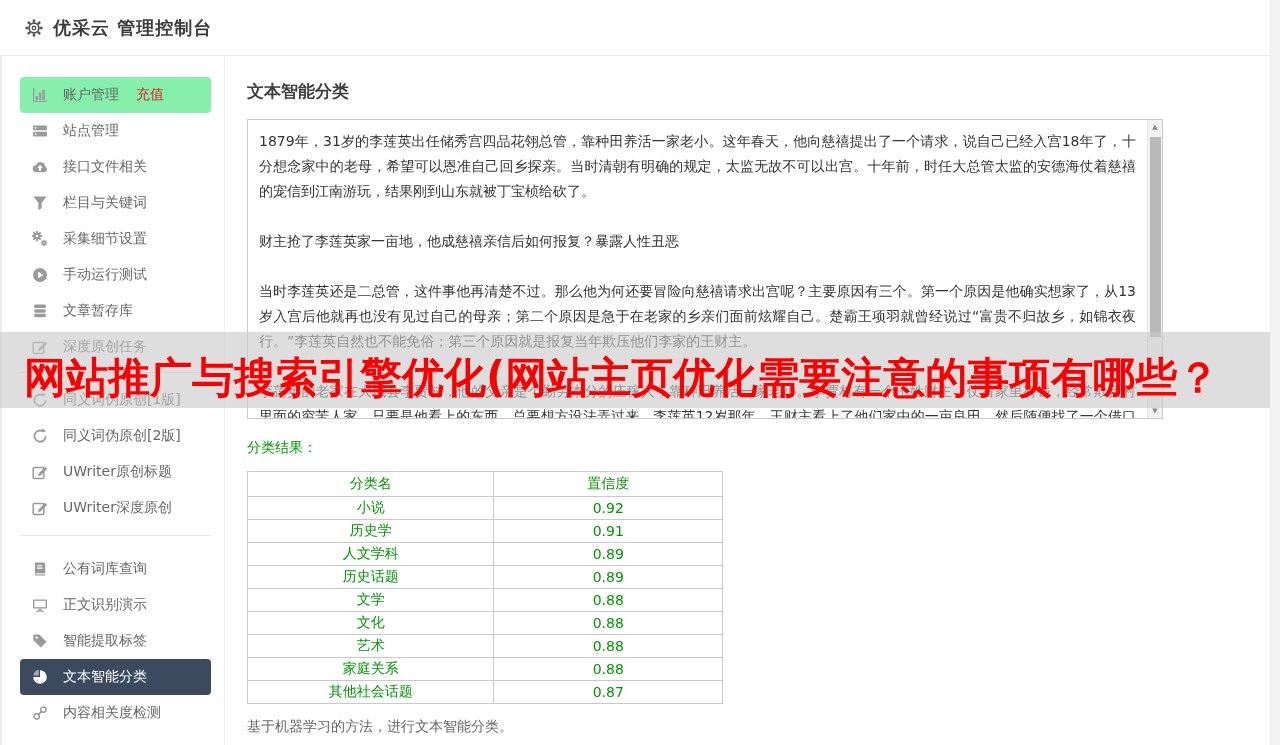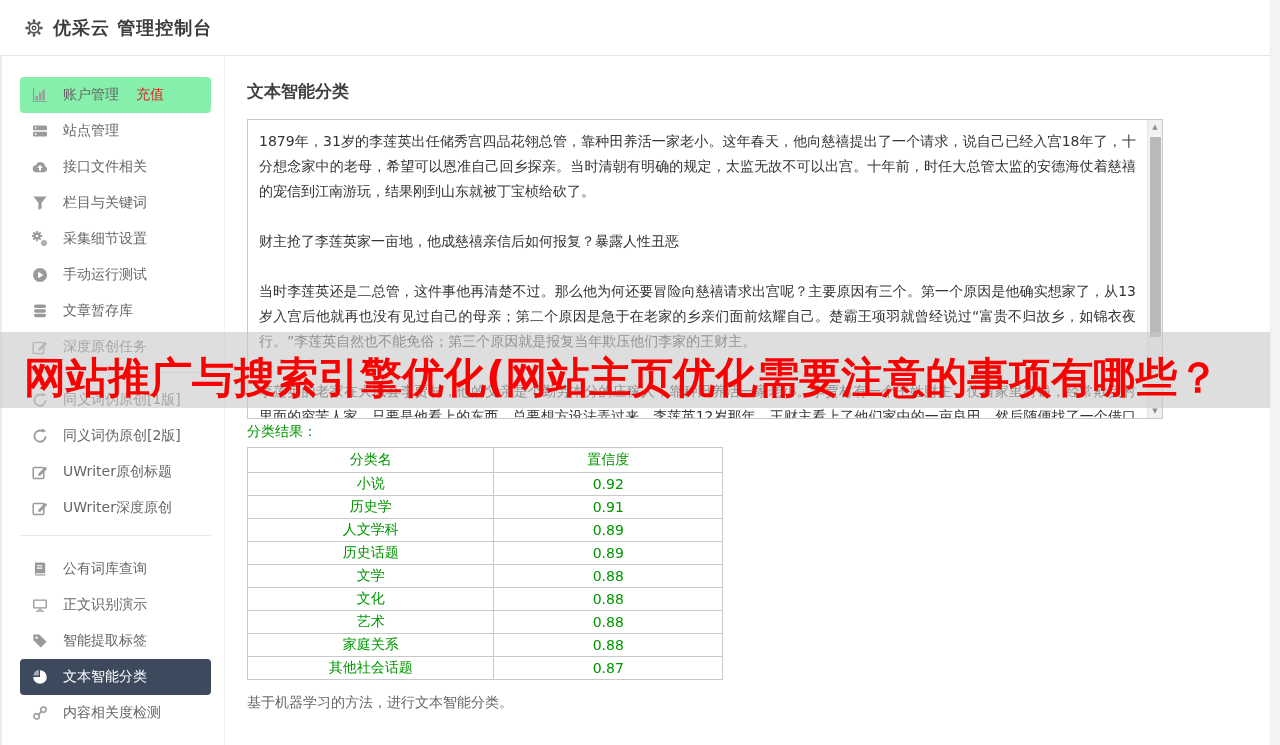--- a/index.html
+++ b/index.html
@@ -43,23 +43,23 @@
                  text-align:justify; }
   
   .vscroll { position:absolute; top:0; right:0; width:15px; height:100%;
              background:#f4f4f4; border-left:1px solid #e4e4e4; }
   .vscroll .btn { height:14px; display:flex; align-items:center; justify-content:center;
                   font-size:7px; color:#8d8d8d; background:#f1f1f1; }
   .vscroll .btn.down { position:absolute; bottom:0; left:0; right:0; }
   .vscroll .thumb { position:absolute; top:17px; left:2px; width:11px; height:200px;
                     background:#b9b9b9; }
 
-  .result-label { margin-top:4px; font-size:14px; color:#009600; }
-
-  table.result { margin-top:6px; border-collapse:collapse; width:476px; }
+  .result-label { margin-top:20px; font-size:14px; color:#009600; }
+
+  table.result { margin-top:14px; border-collapse:collapse; width:476px; }
   table.result th, table.result td { border:1px solid #c9c9c9; height:23px;
       text-align:center; font-size:14px; color:#009600; font-weight:normal; padding:0; }
   table.result th { height:25px; }
   table.result col.c1 { width:247px; } table.result col.c2 { width:229px; }
 
   .footnote { margin-top:14px; font-size:14px; color:#666; }
 
   
   .band { position:absolute; left:0; top:332px; width:1270px; height:76px;
           background:rgba(201,201,201,0.62); z-index:5; }

